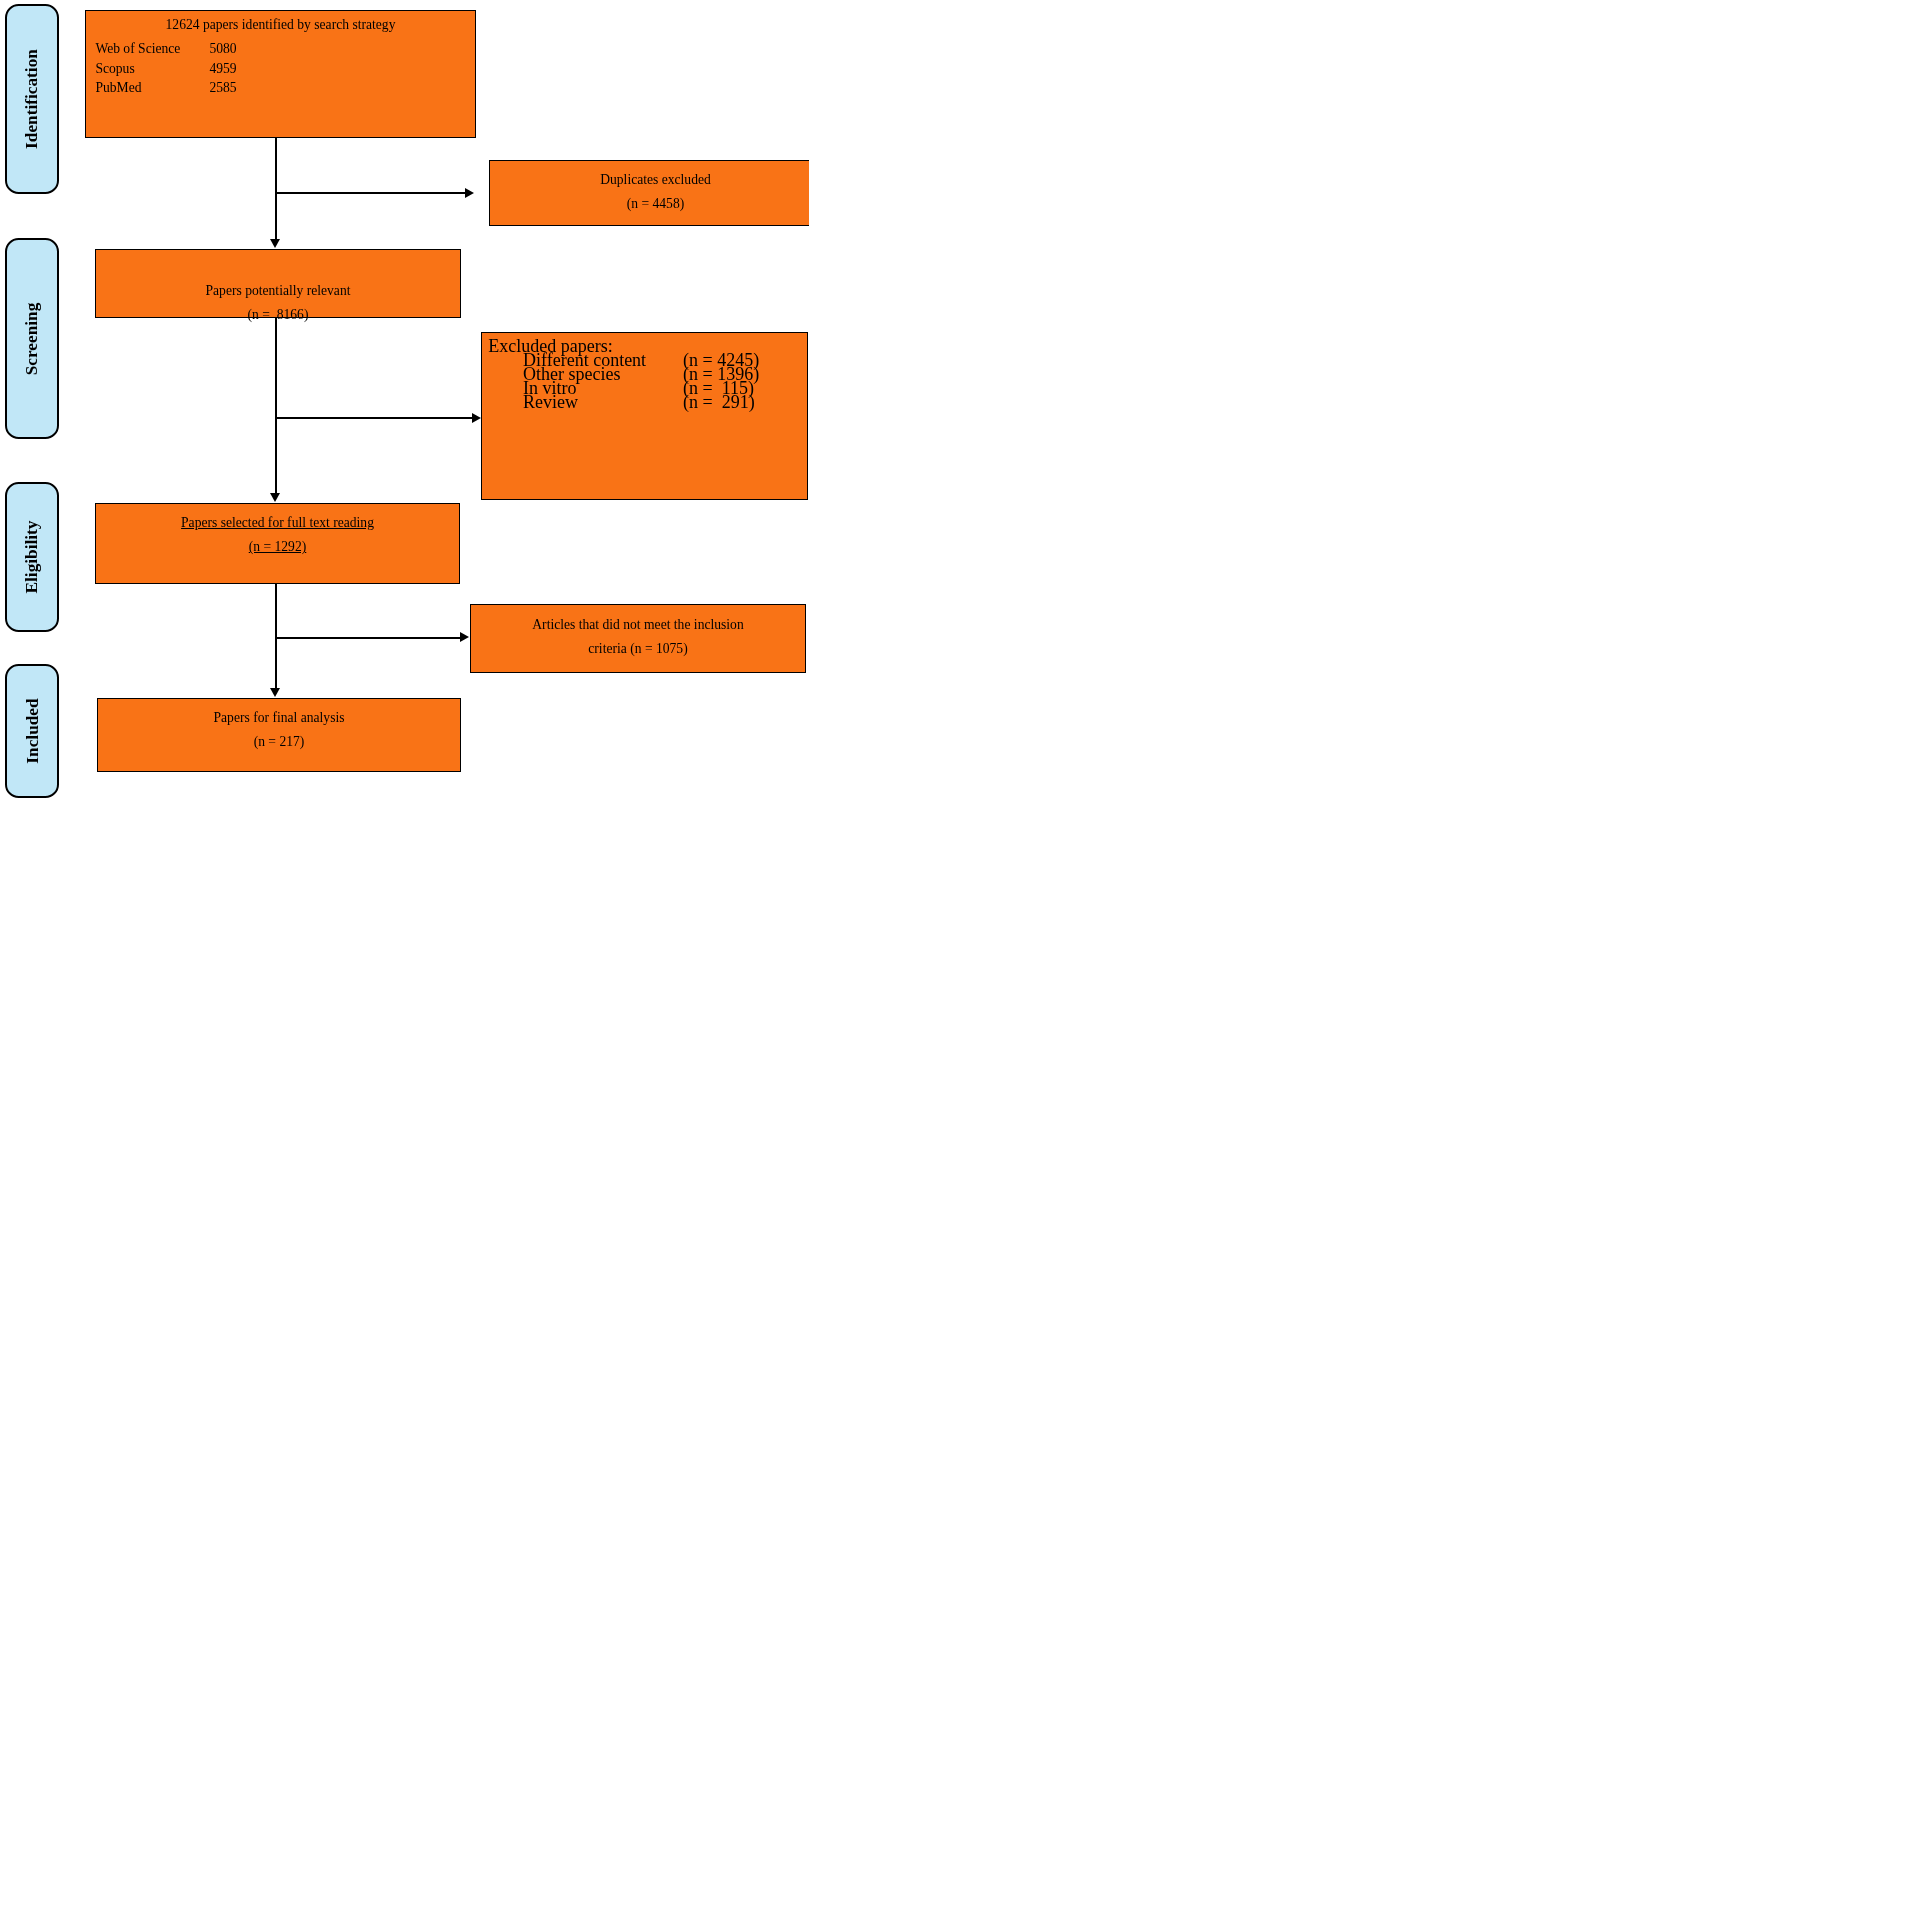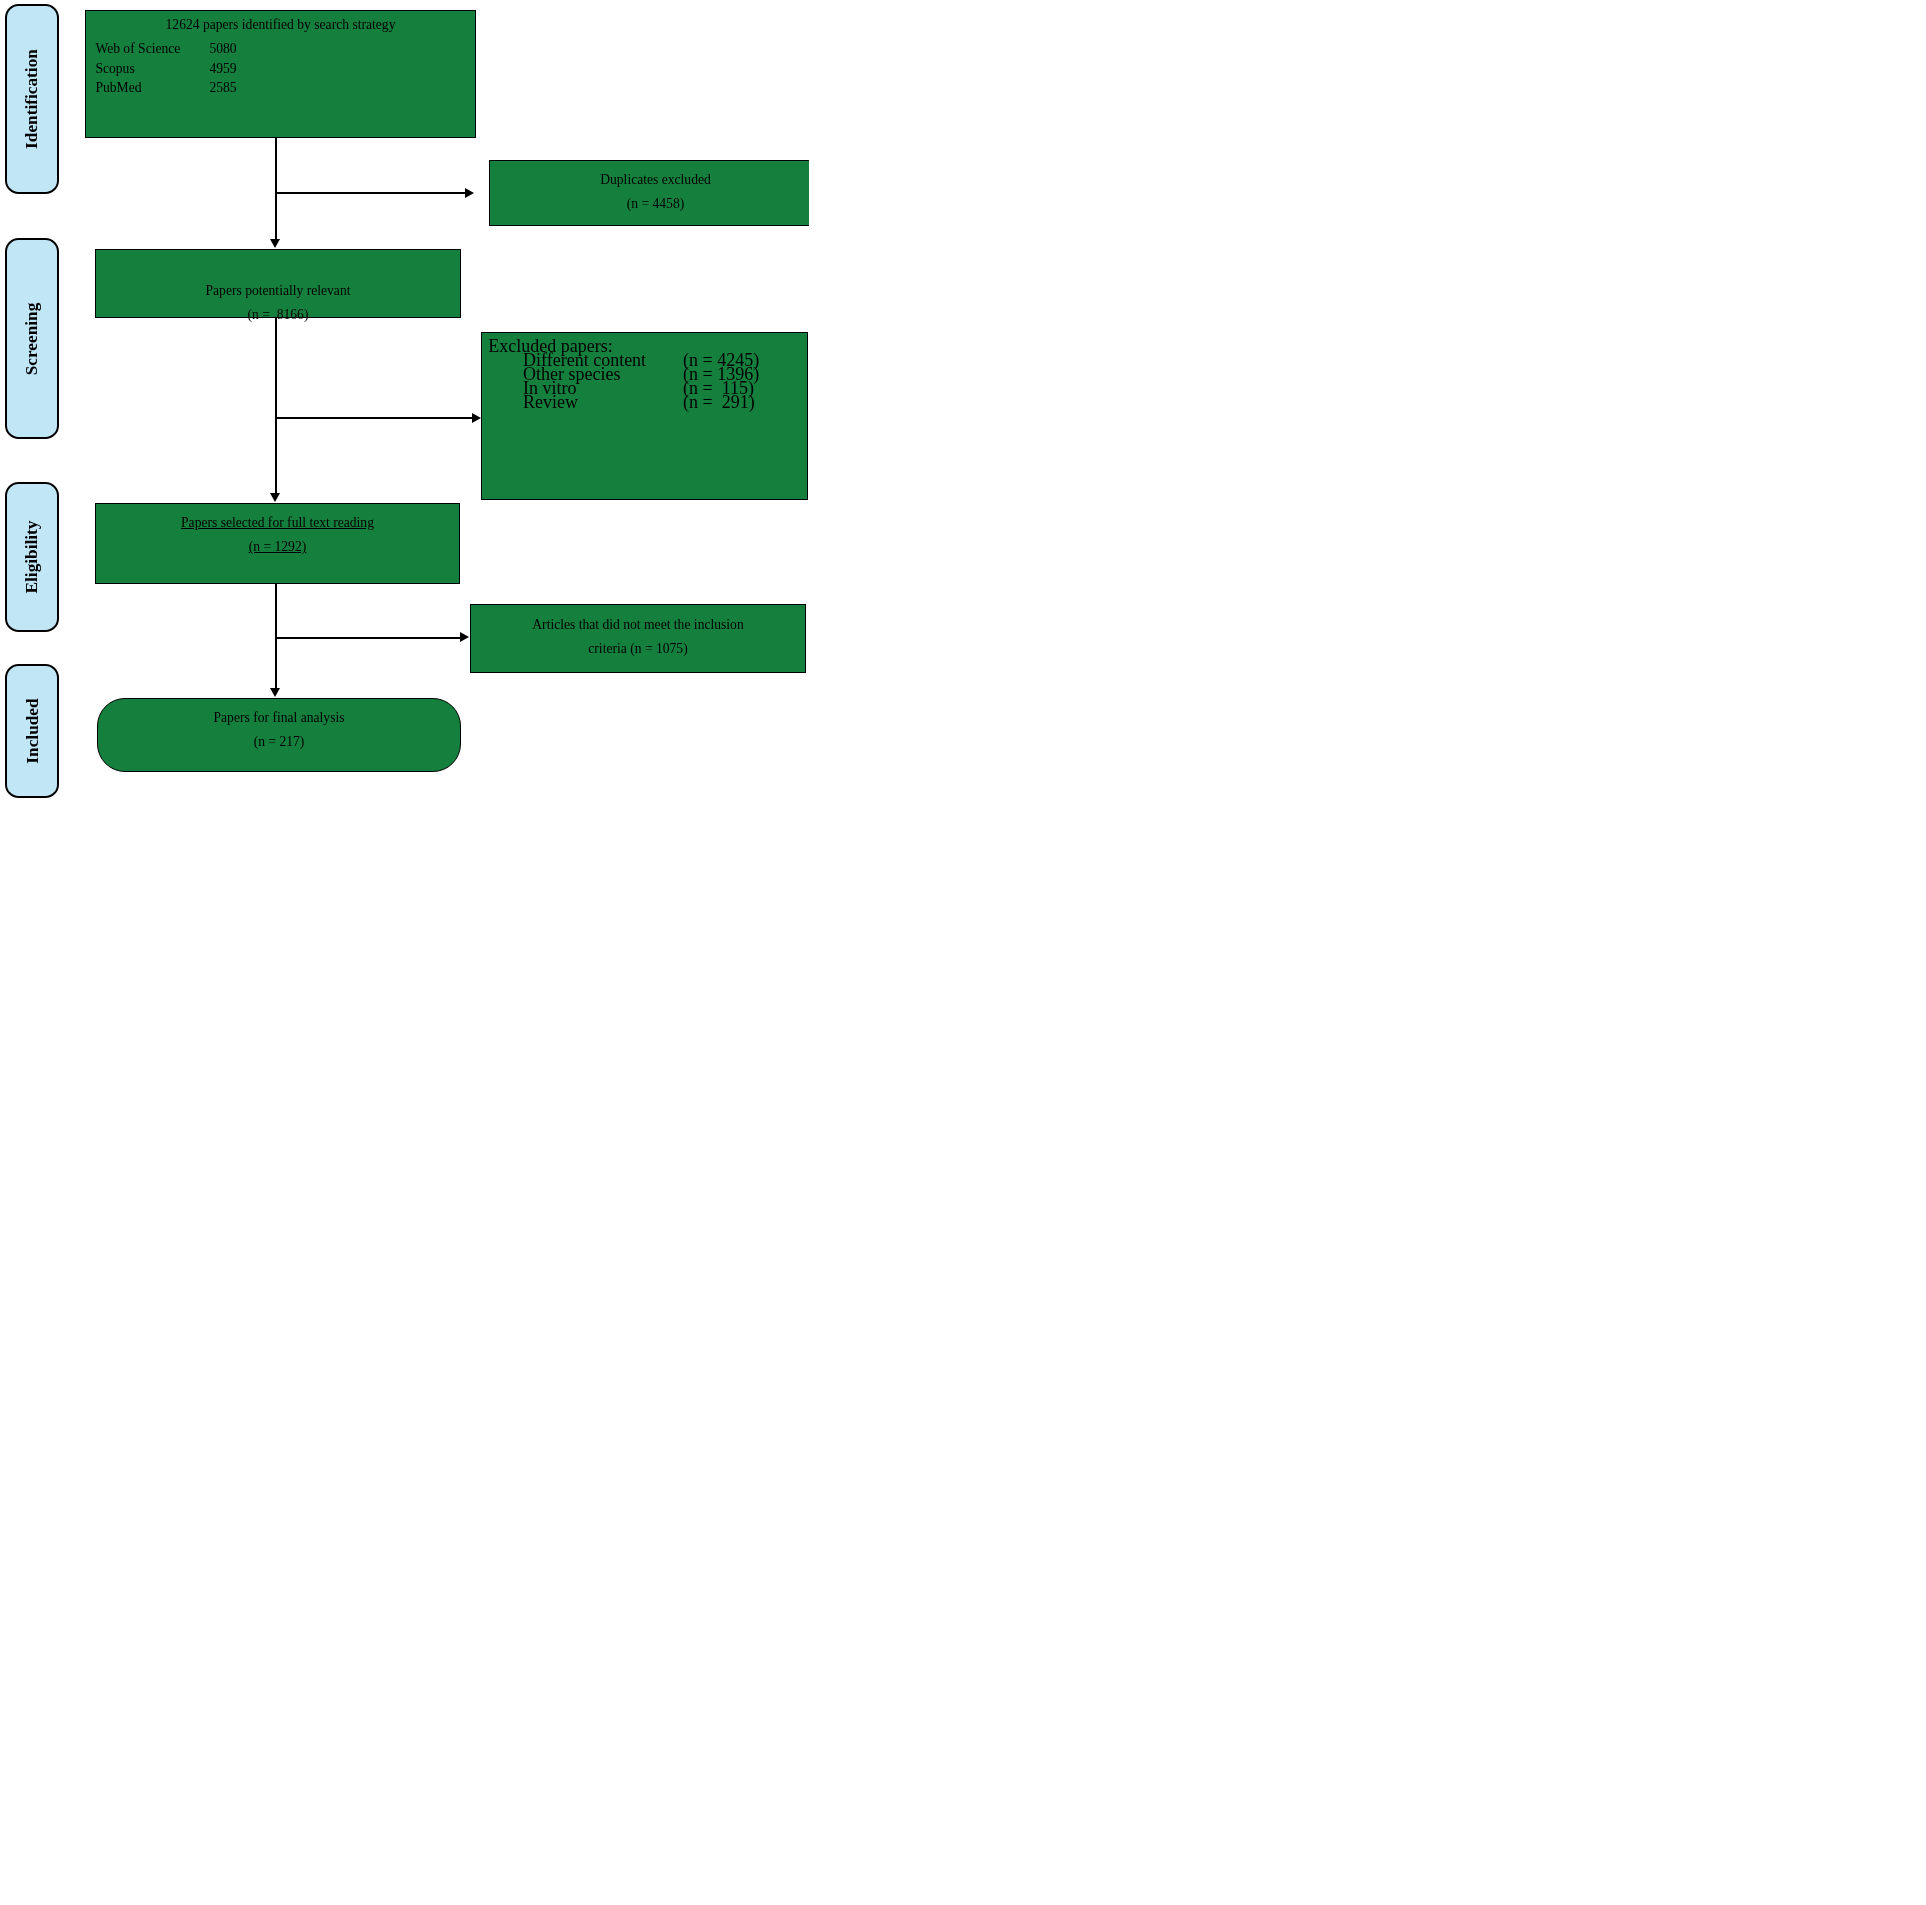--- a/index.html
+++ b/index.html
@@ -27,21 +27,21 @@
   }
   .stage .vtext {
     transform: rotate(-90deg);
     white-space: nowrap;
     font-weight: bold;
     font-size: 17.3px;
   }
   
   .fbox {
     position: absolute;
-    background: #15803d;
+    background: #f97316;
     border: 1.6px solid #000000;
     box-sizing: border-box;
     text-align: center;
     font-size: 13.6px;
     line-height: 24px;
   }
   .pre { white-space: pre; }
   
   .b1-title { margin-top: 4.2px; line-height: 19px; }
   .src-table { margin-top: 5.2px; }
@@ -143,21 +143,21 @@
   <div class="fbox ft" style="left:95px; top:503px; width:365px; height:81px;text-decoration:underline;">
     <div>Papers selected for full text reading</div>
     <div class="pre">(n = 1292)</div>
   </div>
 
   <div class="fbox art" style="left:470px; top:604px; width:336px; height:69px;">
     <div>Articles that did not meet the inclusion</div>
     <div class="pre">criteria (n = 1075)</div>
   </div>
 
-  <div class="fbox fin" style="left:97px; top:698px; width:364px; height:74px;border-radius:28px;">
+  <div class="fbox fin" style="left:97px; top:698px; width:364px; height:74px;">
     <div>Papers for final analysis</div>
     <div class="pre">(n = 217)</div>
   </div>
 
   <div class="line" style="left:275px; top:138px; width:1.6px; height:101px;"></div>
   <div class="arrow-down" style="left:270px; top:239px;"></div>
 
   <div class="line" style="left:276px; top:192px; width:189px; height:1.6px;"></div>
   <div class="arrow-right" style="left:465px; top:188px;"></div>
 

